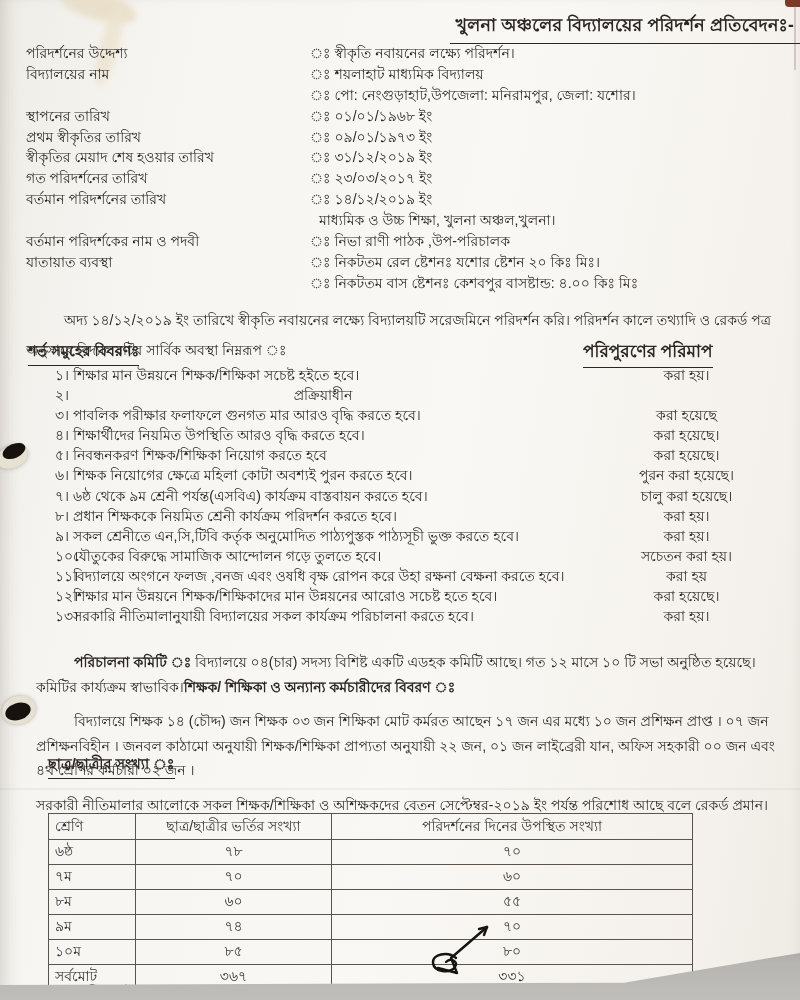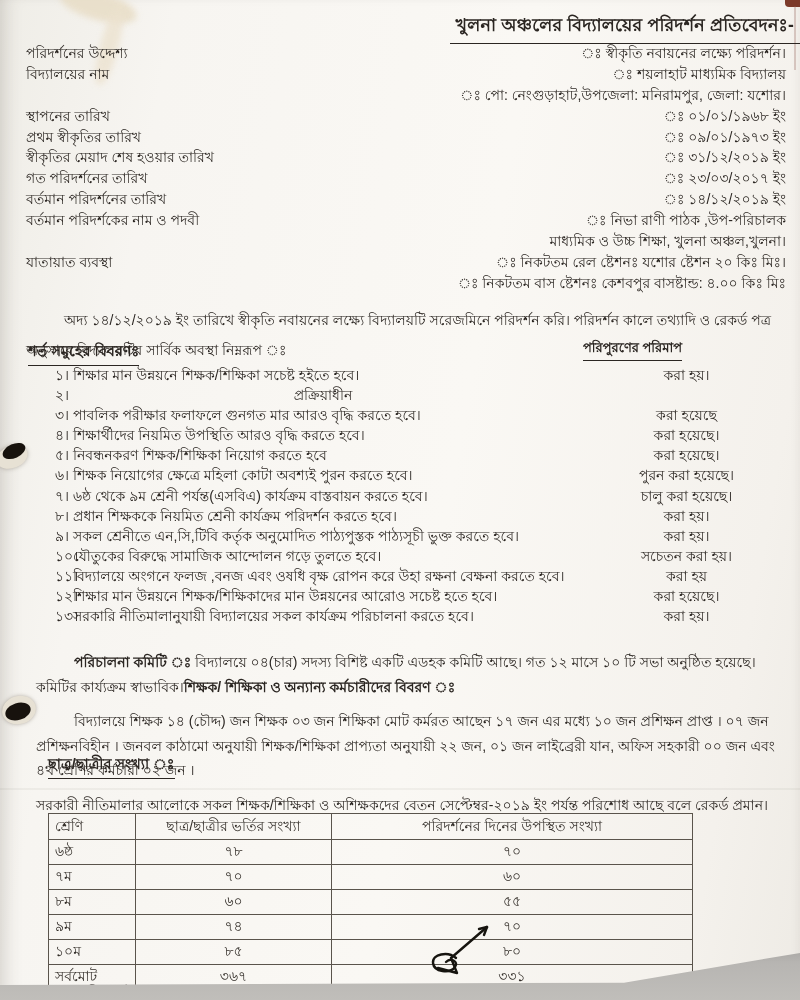--- a/index.html
+++ b/index.html
@@ -33,25 +33,25 @@
     position:absolute;left:0;top:938px;width:800px;height:62px;
     background:linear-gradient(#9e9c99,#b7b5b2 40%,#c0beba);
     clip-path:polygon(0 76%,78% 72%,100% 24%,100% 100%,0 100%);
   }
   
   .title-wrap{position:absolute;left:0;top:12px;width:800px;text-align:right;}
   .title{display:inline-block;font-size:17.5px;font-weight:bold;border-bottom:1.6px solid #2b2622;padding:0 6px 2px 6px;letter-spacing:.2px;}
   .info{position:absolute;left:26px;top:44px;width:760px;}
   .info-row{display:flex;height:20.9px;font-size:14px;line-height:19px;}
   .info-row .lbl{width:284px;flex:none;}
-  .info-row .val{flex:1;text-align:right;}
+  .info-row .val{flex:1;}
   .val.indent{padding-left:9px;}
   .intro{position:absolute;left:26px;top:291px;width:756px;font-size:14px;line-height:30px;text-indent:38px;}
   .cond-head-l{position:absolute;left:28px;top:340px;font-size:14.5px;font-weight:bold;border-bottom:1.4px solid #2b2622;padding-bottom:1px;}
-  .cond-head-r{position:absolute;left:583px;top:338px;font-size:13px;font-weight:bold;border-bottom:1.4px solid #2b2622;padding-bottom:1px;}
+  .cond-head-r{position:absolute;left:583px;top:338px;font-size:17px;font-weight:bold;border-bottom:1.4px solid #2b2622;padding-bottom:1px;}
   .conditions{position:absolute;left:27px;top:366px;width:765px;}
   .cond-row{display:grid;grid-template-columns:38px 522px 1fr;font-size:14px;line-height:19.6px;margin-bottom:.5px;}
   .cond-row .num{padding-left:28px;white-space:nowrap;}
   .cond-row .txt{padding-left:8px;}
   .cond-row .sts{text-align:center;padding-right:6px;}
   .cond-row .sts.bottom{align-self:end;}
   .committee{position:absolute;left:26px;top:640px;width:760px;font-size:14px;line-height:24.5px;}
   .committee p{margin:10px;text-indent:38px;}
   .committee p.flat{text-indent:0;margin-top:3px;}
   .b{font-weight:bold;}
@@ -118,26 +118,26 @@
       </div>
     <div class="info-row">
         <span class="lbl">গত পরিদর্শনের তারিখ</span>
         <span class="val">ঃ ২৩/০৩/২০১৭ ইং</span>
       </div>
     <div class="info-row">
         <span class="lbl">বর্তমান পরিদর্শনের তারিখ</span>
         <span class="val">ঃ ১৪/১২/২০১৯ ইং</span>
       </div>
     <div class="info-row">
+        <span class="lbl"></span>
+        <span class="val indent">মাধ্যমিক ও উচ্চ শিক্ষা, খুলনা অঞ্চল,খুলনা।</span>
+      </div>
+    <div class="info-row">
         <span class="lbl">বর্তমান পরিদর্শকের নাম ও পদবী</span>
         <span class="val">ঃ নিভা রাণী পাঠক ,উপ-পরিচালক</span>
-      </div>
-    <div class="info-row">
-        <span class="lbl"></span>
-        <span class="val indent">মাধ্যমিক ও উচ্চ শিক্ষা, খুলনা অঞ্চল,খুলনা।</span>
       </div>
     <div class="info-row">
         <span class="lbl">যাতায়াত ব্যবস্থা</span>
         <span class="val">ঃ নিকটতম রেল ষ্টেশনঃ যশোর ষ্টেশন ২০ কিঃ মিঃ।</span>
       </div>
     <div class="info-row">
         <span class="lbl"></span>
         <span class="val">ঃ নিকটতম বাস ষ্টেশনঃ কেশবপুর বাসষ্টান্ড: ৪.০০ কিঃ  মিঃ</span>
       </div>
   </div>

